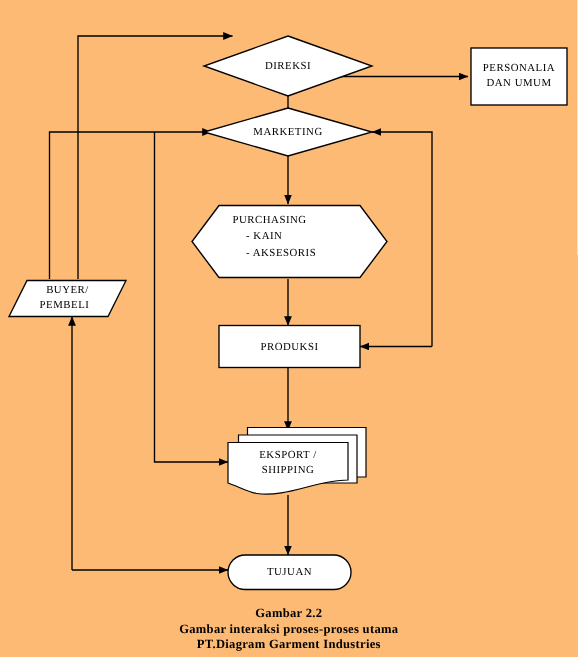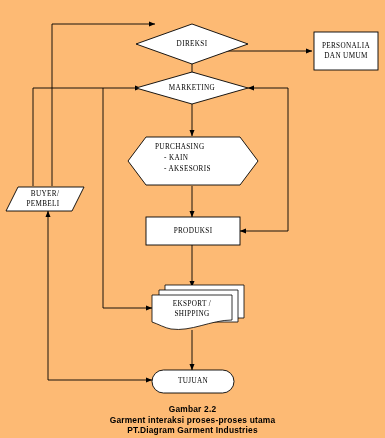--- a/index.html
+++ b/index.html
@@ -46,21 +46,21 @@
     stroke:#000000;
     stroke-width:0.9;
     fill:none;
   }
   .caption{
     position:absolute;
     left:0;
     top:404px;
     width:385px;
     text-align:center;
-    font-family:Liberation Sans, sans-serif;
+    font-family:Liberation Serif, serif;
     font-size:8.4px;
     font-weight:bold;
     line-height:10.5px;
     letter-spacing:0.2px;
     color:#000;
   }
   .caption div{white-space:nowrap;}
 </style>
 </head>
 <body>
@@ -167,17 +167,17 @@
 
     <g>
       <rect class="shape" x="152" y="370" width="82" height="23" rx="11.5" ry="11.5"></rect>
       <text class="node-text" x="193" y="381.5">TUJUAN</text>
     </g>
 
   </svg>
 
   <div class="caption">
     <div>Gambar 2.2</div>
-    <div>Garment interaksi proses-proses utama</div>
+    <div>Gambar interaksi proses-proses utama</div>
     <div>PT.Diagram Garment Industries</div>
   </div>
 
 </div>
 
 </body></html>

